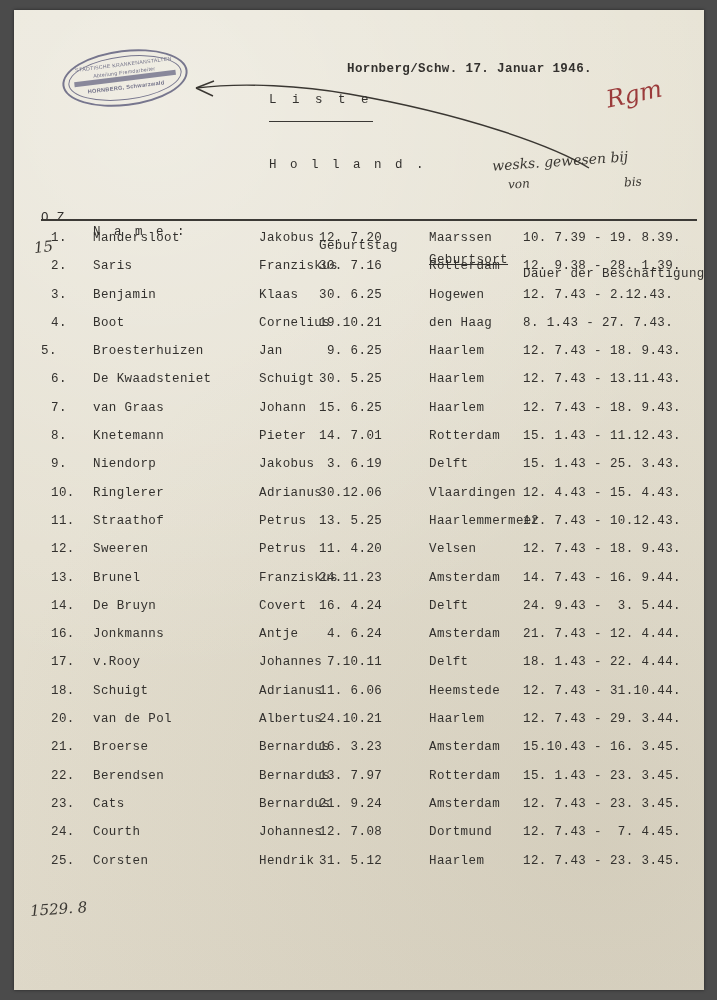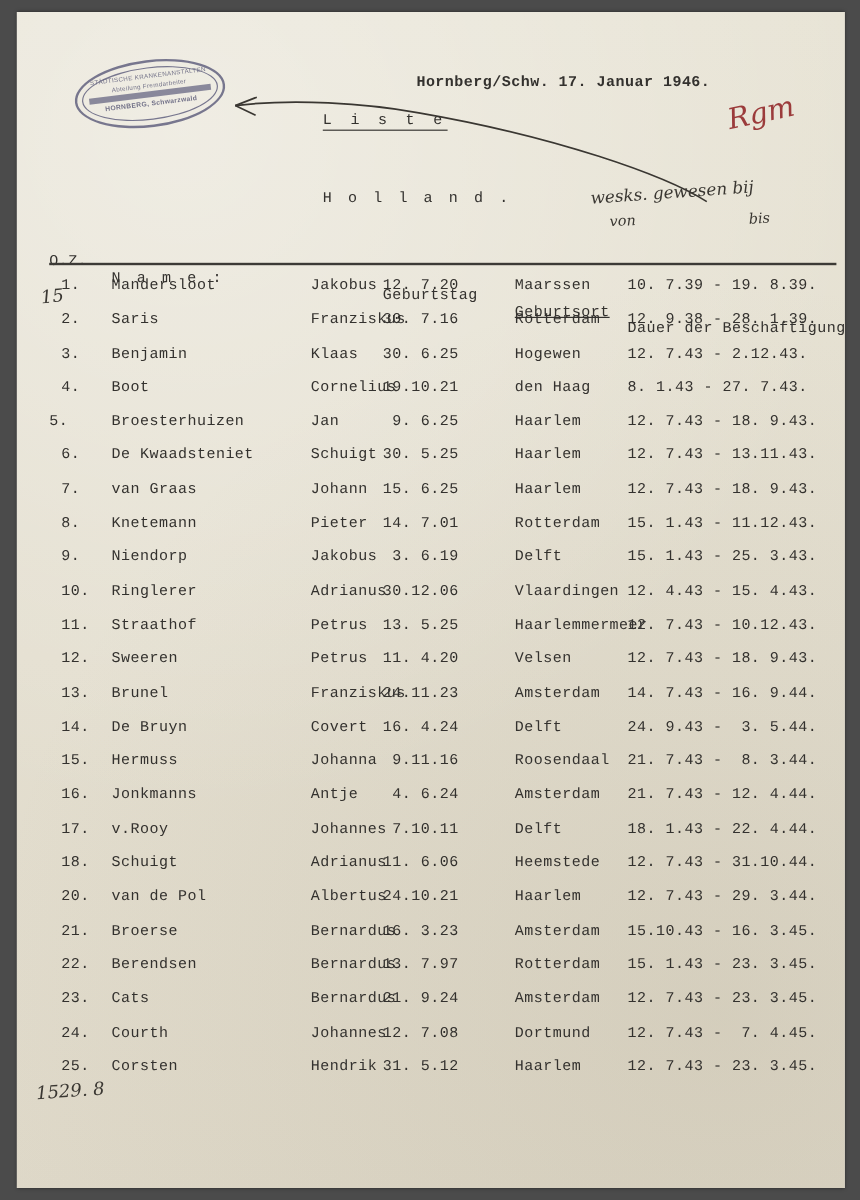--- a/index.html
+++ b/index.html
@@ -48,21 +48,21 @@
   #date-line {
     left: 333px;
     top: 52px;
     font-weight: bold;
   }
   #title-liste {
     left: 255px;
     top: 83px;
     letter-spacing: 4px;
     border-bottom: 1px solid #3a3835;
-    padding-bottom: 1px;
+    padding-bottom: 14px;
   }
   #subtitle-line {
     left: 113px;
     top: 116px;
   }
   #country-line {
     left: 255px;
     top: 148px;
     letter-spacing: 3px;
   }
@@ -351,28 +351,20 @@
       </div>
       <div class="row">
         <span class="c c-num typed">14.</span>
         <span class="c c-name typed">De Bruyn</span>
         <span class="c c-first typed">Covert</span>
         <span class="c c-bday typed">16. 4.24</span>
         <span class="c c-place typed">Delft</span>
         <span class="c c-dur typed">24. 9.43 -  3. 5.44.</span>
       </div>
       <div class="row">
-        <span class="c c-num typed">15.</span>
-        <span class="c c-name typed">Hermuss</span>
-        <span class="c c-first typed">Johanna</span>
-        <span class="c c-bday typed"> 9.11.16</span>
-        <span class="c c-place typed">Roosendaal</span>
-        <span class="c c-dur typed">21. 7.43 -  8. 3.44.</span>
-      </div>
-      <div class="row">
         <span class="c c-num typed">16.</span>
         <span class="c c-name typed">Jonkmanns</span>
         <span class="c c-first typed">Antje</span>
         <span class="c c-bday typed"> 4. 6.24</span>
         <span class="c c-place typed">Amsterdam</span>
         <span class="c c-dur typed">21. 7.43 - 12. 4.44.</span>
       </div>
       <div class="row">
         <span class="c c-num typed">17.</span>
         <span class="c c-name typed">v.Rooy</span>

